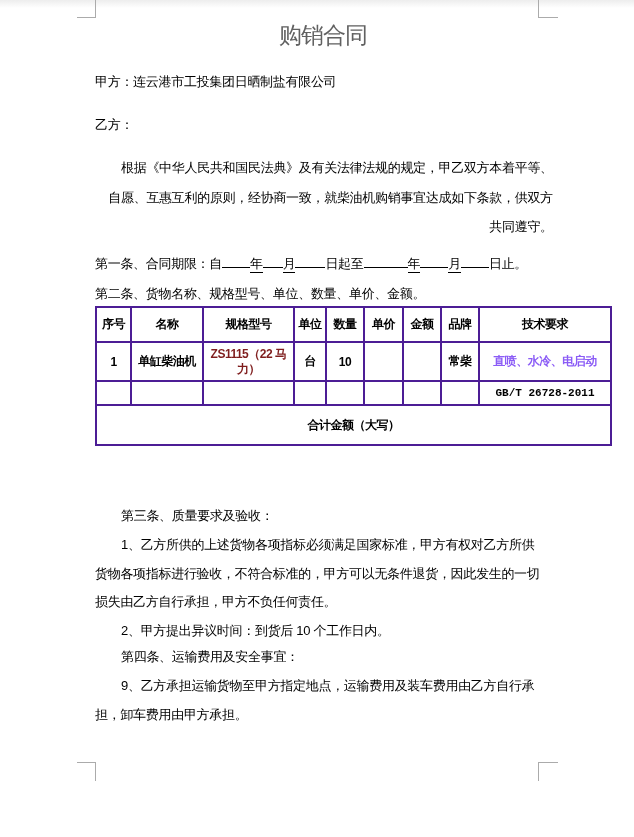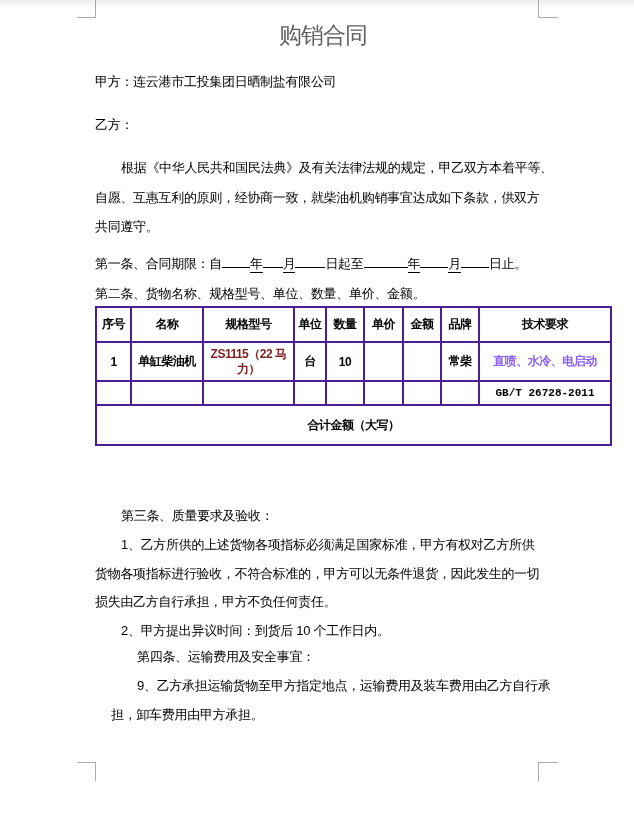--- a/index.html
+++ b/index.html
@@ -25,25 +25,25 @@
     position:absolute;top:20px;left:0;width:100%;
     text-align:center;
     font-family:"Liberation Serif","DejaVu Serif",serif;
     font-weight:400;font-size:23px;letter-spacing:-1px;
     color:#616161;
   }
   .bodytext{font-size:13px;letter-spacing:-0.3px;font-weight:normal;white-space:nowrap;}
   .abs{position:absolute;left:95px;}
   .party-a{top:73px;}
   .party-b{top:116px;}
-  .preamble{top:153px;line-height:29.5px;}
+  .preamble{top:153px;line-height:29.5px;text-align:right;}
   .clause1{top:249px;line-height:29.5px;}
   .clause2{top:279px;line-height:29.5px;}
   .clause3{top:502px;line-height:28.8px;}
-  .clause4{top:643px;line-height:28.8px;margin-left:16px;}
+  .clause4{top:643px;line-height:28.8px;}
   .indent{text-indent:2em;}
   .blank{display:inline-block;height:13px;border-bottom:1px solid #000;vertical-align:baseline;}
   .w28{width:28px}.w20{width:20px}.w30{width:30px}.w44{width:44px}
   .u{border-bottom:1px solid #000;padding-bottom:1px;}
 
   table.goods{
     position:absolute;left:95px;top:306px;
     width:515px;table-layout:fixed;border-collapse:collapse;
     font-size:12px;letter-spacing:-0.5px;
   }

